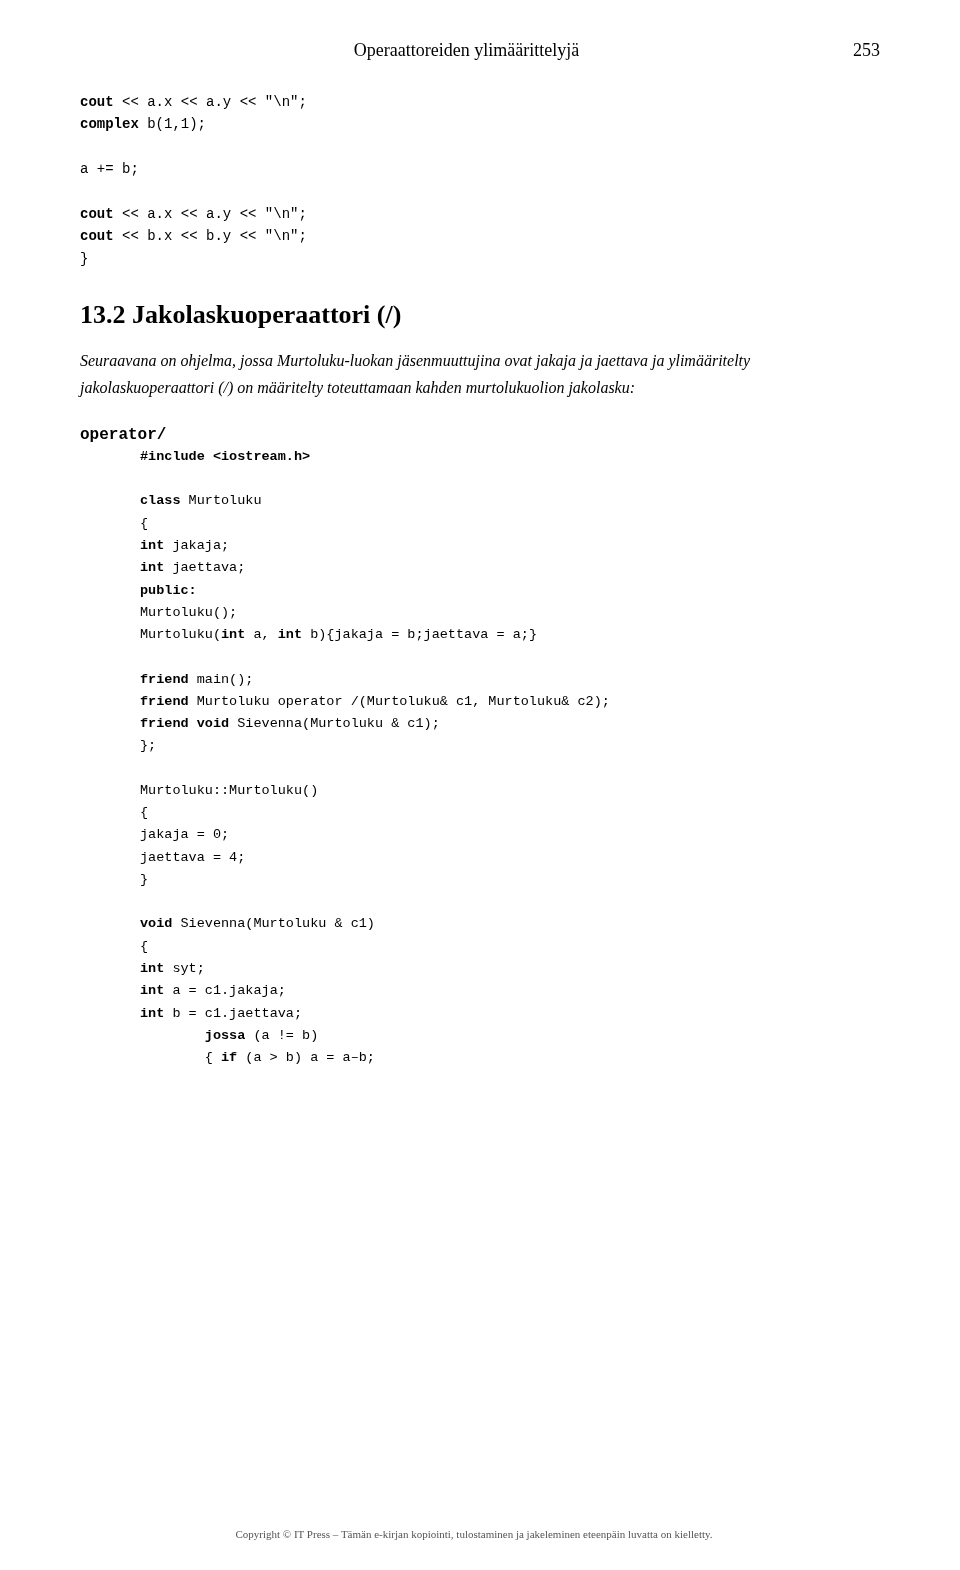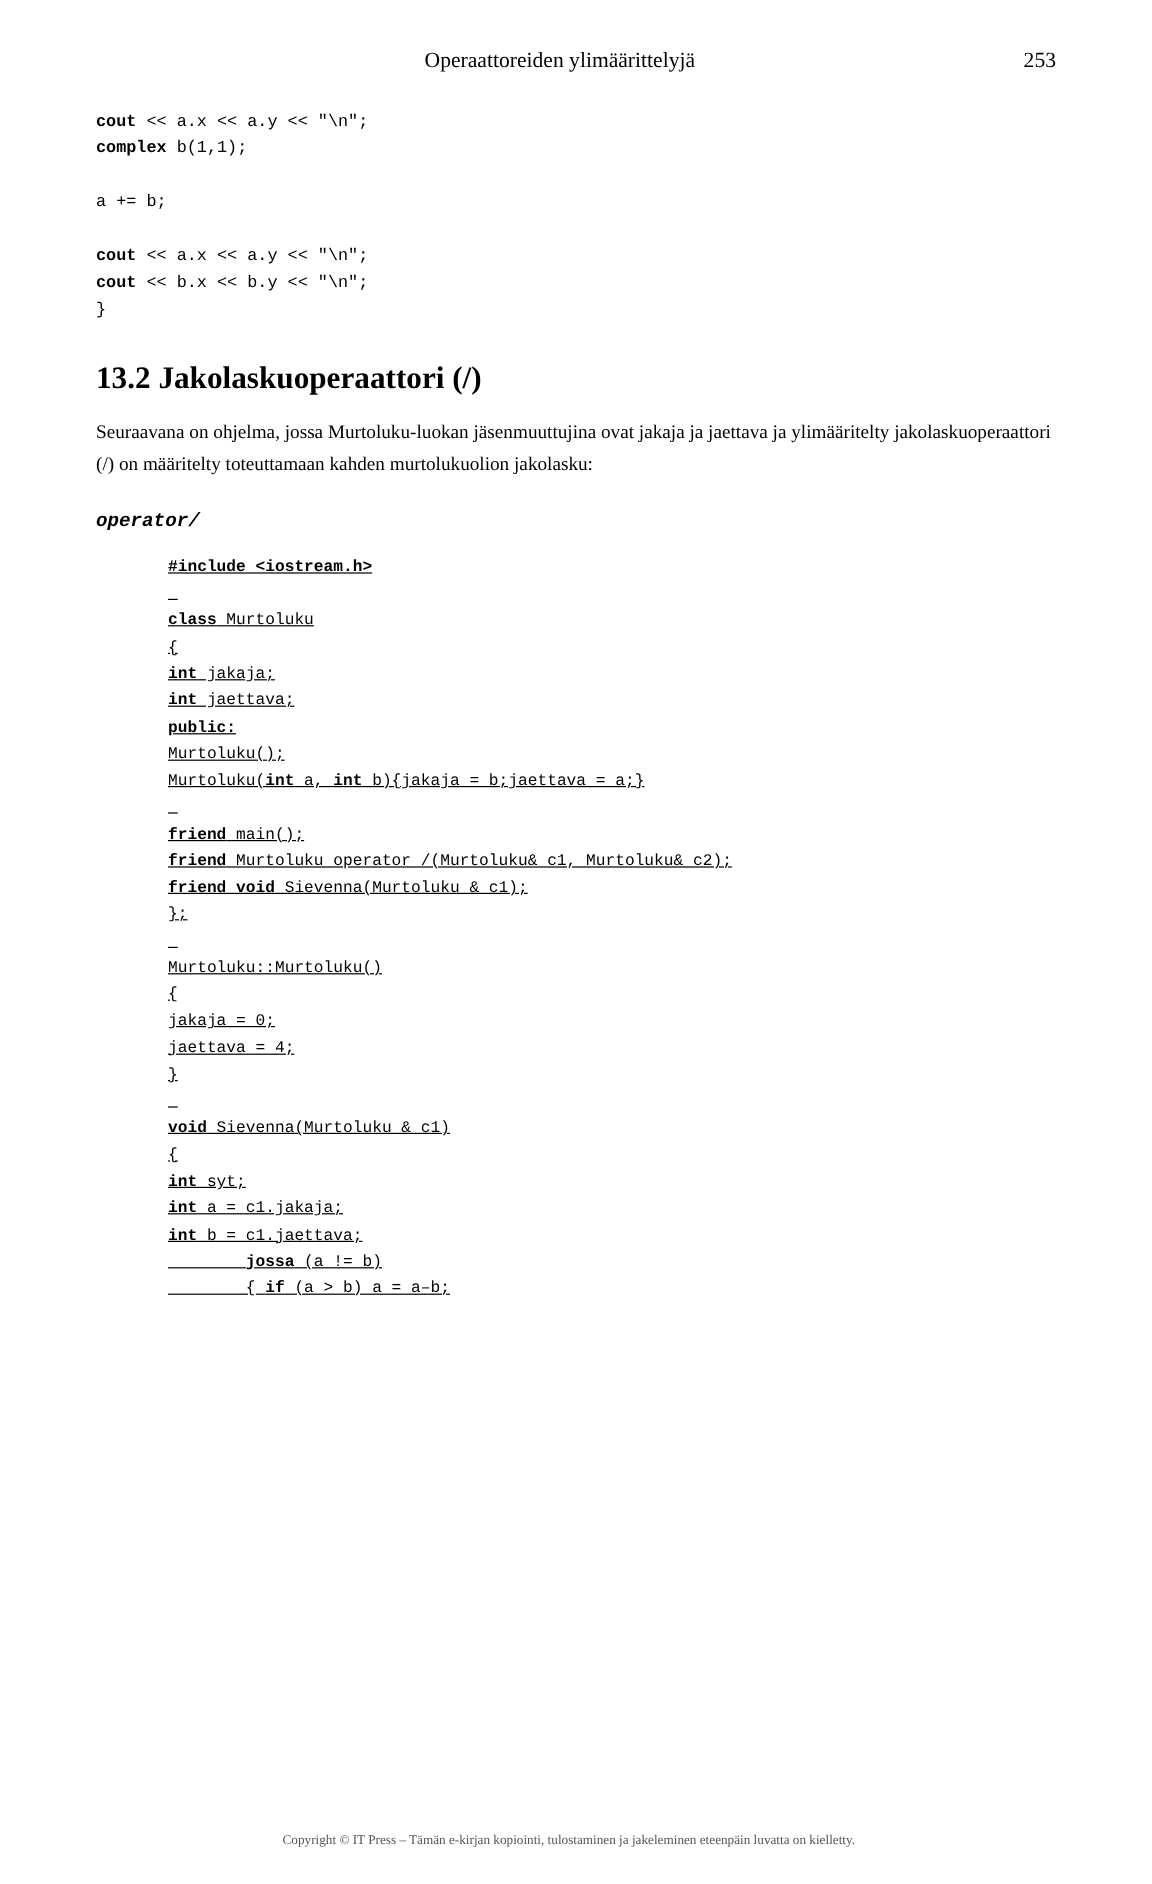--- a/index.html
+++ b/index.html
@@ -67,44 +67,43 @@
       margin-bottom: 18px;
       margin-top: 10px;
     }
 
     .description-text {
       font-size: 16px;
       font-family: 'Times New Roman', Times, serif;
       color: #000;
       line-height: 1.65;
       margin-bottom: 24px;
+      font-style: italic;
     }
 
     .operator-label {
       font-size: 16px;
       font-family: 'Times New Roman', Times, serif;
       font-weight: bold;
       color: #000;
-      margin-bottom: 20px;
-      font-style: italic;
+      margin-bottom: 2px;
     }
 
     .operator-label span {
       font-family: 'Courier New', Courier, monospace;
       font-weight: bold;
     }
 
     .code-block {
       font-family: 'Courier New', Courier, monospace;
       font-size: 13.5px;
       color: #000;
       line-height: 1.65;
       margin-left: 60px;
       margin-bottom: 10px;
-      text-decoration: underline;
     }
 
     .code-block .bold {
       font-weight: bold;
     }
 
     .page-footer {
       position: absolute;
       bottom: 30px;
       left: 0;

